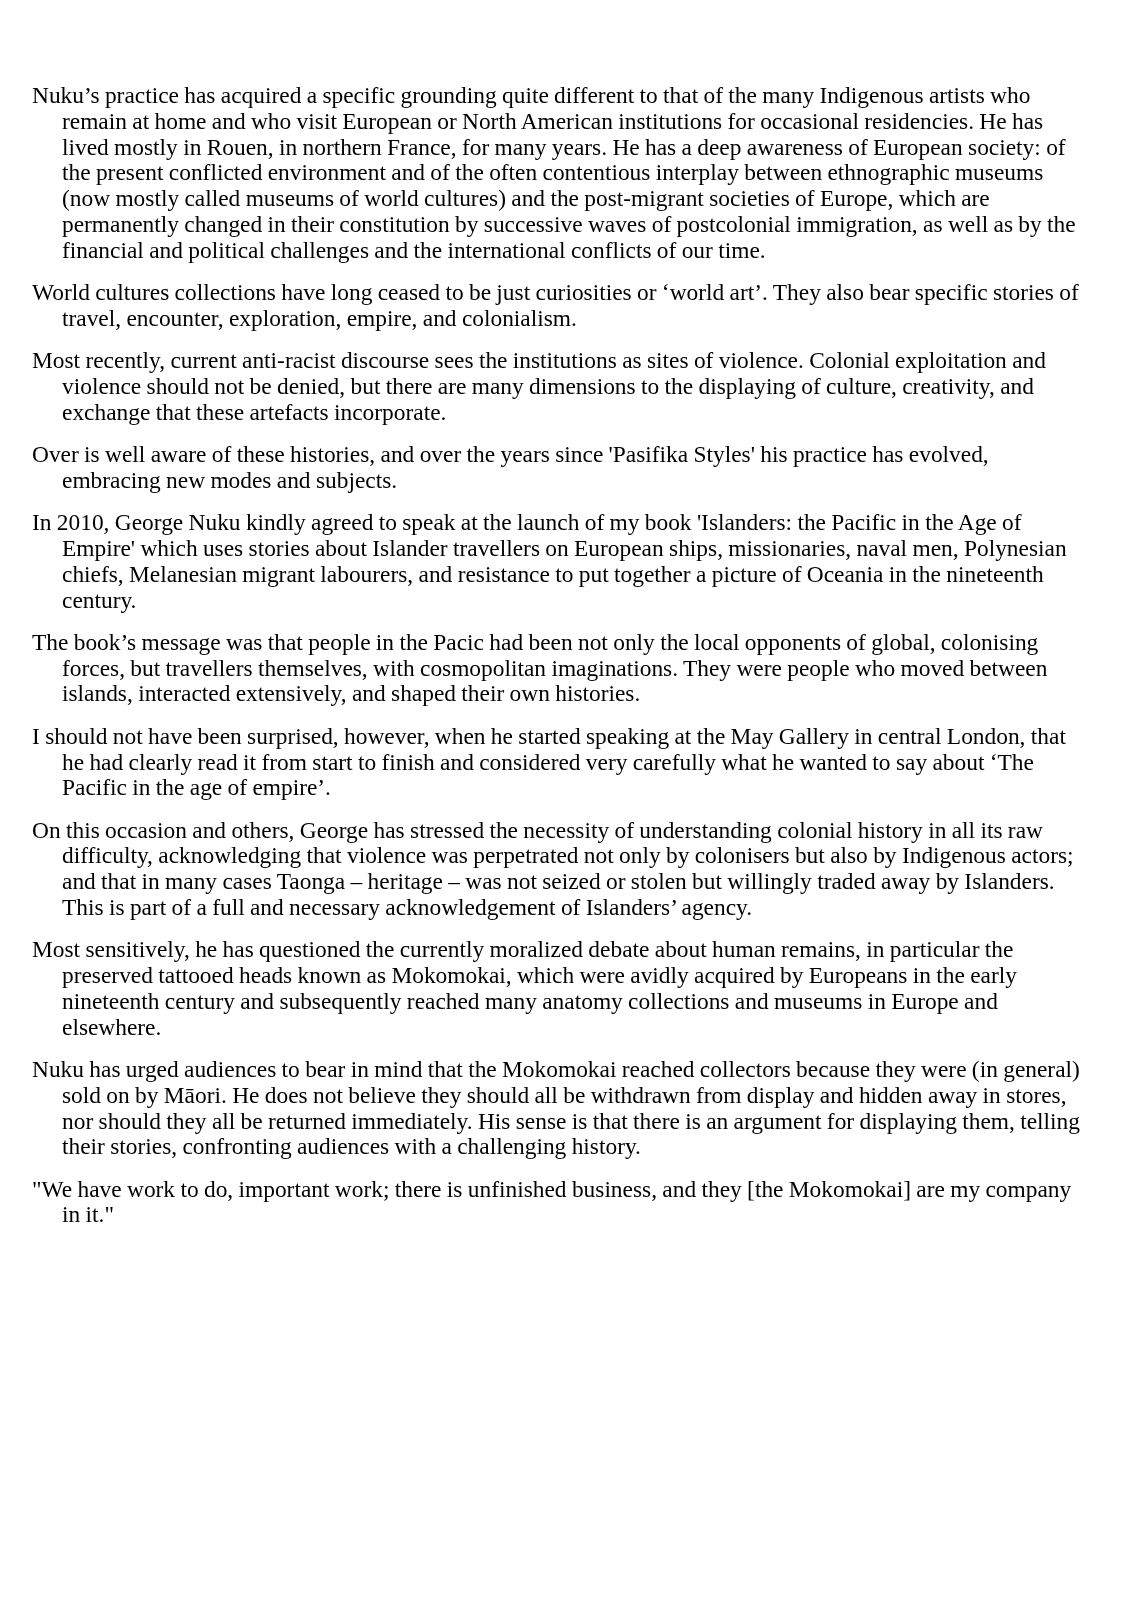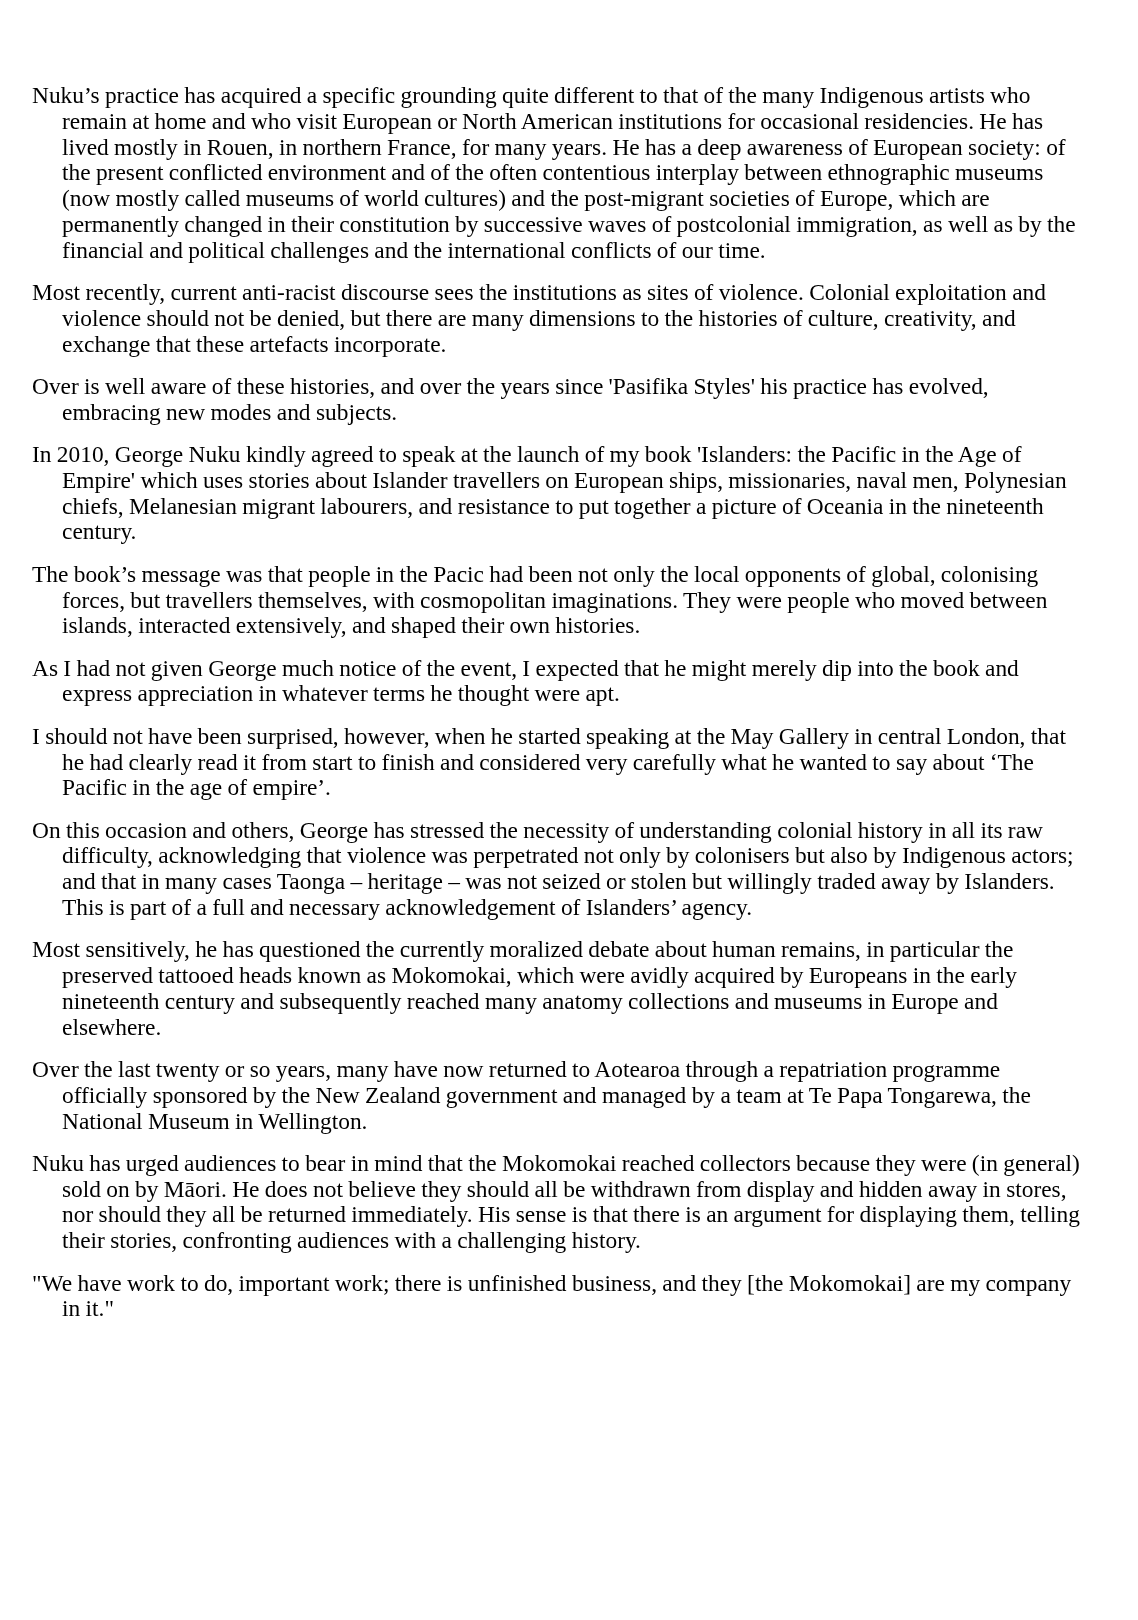--- a/index.html
+++ b/index.html
@@ -28,24 +28,23 @@
     padding-left: 30px;   
     text-indent: -30px;   
     word-spacing: -0.5px;
   }
 </style>
 </head>
 <body>
 
 <main class="page">
   <p class="para">Nuku’s practice has acquired a specific grounding quite different to that of the many Indigenous artists who remain at home and who visit European or North American institutions for occasional residencies. He has lived mostly in Rouen, in northern France, for many years. He has a deep awareness of European society: of the present conflicted environment and of the often contentious interplay between ethnographic museums (now mostly called museums of world cultures) and the post-migrant societies of Europe, which are permanently changed in their constitution by successive waves of postcolonial immigration, as well as by the financial and political challenges and the international conflicts of our time.</p>
-  <p class="para">Most recently, current anti-racist discourse sees the institutions as sites of violence. Colonial exploitation and violence should not be denied, but there are many dimensions to the histories of culture, creativity, and exchange that these artefacts incorporate.</p>
+  <p class="para">World cultures collections have long ceased to be just curiosities or ‘world art’. They also bear specific stories of travel, encounter, exploration, empire, and colonialism.</p>
+  <p class="para">Most recently, current anti-racist discourse sees the institutions as sites of violence. Colonial exploitation and violence should not be denied, but there are many dimensions to the displaying of culture, creativity, and exchange that these artefacts incorporate.</p>
   <p class="para">Over is well aware of these histories, and over the years since 'Pasifika Styles' his practice has evolved, embracing new modes and subjects.</p>
   <p class="para">In 2010, George Nuku kindly agreed to speak at the launch of my book 'Islanders: the Pacific in the Age of Empire' which uses stories about Islander travellers on European ships, missionaries, naval men, Polynesian chiefs, Melanesian migrant labourers, and resistance to put together a picture of Oceania in the nineteenth century.</p>
   <p class="para">The book’s message was that people in the Pacic had been not only the local opponents of global, colonising forces, but travellers themselves, with cosmopolitan imaginations. They were people who moved between islands, interacted extensively, and shaped their own histories.</p>
-  <p class="para">As I had not given George much notice of the event, I expected that he might merely dip into the book and express appreciation in whatever terms he thought were apt.</p>
   <p class="para">I should not have been surprised, however, when he started speaking at the May Gallery in central London, that he had clearly read it from start to finish and considered very carefully what he wanted to say about ‘The Pacific in the age of empire’.</p>
   <p class="para">On this occasion and others, George has stressed the necessity of understanding colonial history in all its raw difficulty, acknowledging that violence was perpetrated not only by colonisers but also by Indigenous actors; and that in many cases Taonga – heritage – was not seized or stolen but willingly traded away by Islanders. This is part of a full and necessary acknowledgement of Islanders’ agency.</p>
   <p class="para">Most sensitively, he has questioned the currently moralized debate about human remains, in particular the preserved tattooed heads known as Mokomokai, which were avidly acquired by Europeans in the early nineteenth century and subsequently reached many anatomy collections and museums in Europe and elsewhere.</p>
-  <p class="para">Over the last twenty or so years, many have now returned to Aotearoa through a repatriation programme officially sponsored by the New Zealand government and managed by a team at Te Papa Tongarewa, the National Museum in Wellington.</p>
   <p class="para">Nuku has urged audiences to bear in mind that the Mokomokai reached collectors because they were (in general) sold on by Māori. He does not believe they should all be withdrawn from display and hidden away in stores, nor should they all be returned immediately. His sense is that there is an argument for displaying them, telling their stories, confronting audiences with a challenging history.</p>
   <p class="para">"We have work to do, important work; there is unfinished business, and they [the Mokomokai] are my company in it."</p>
 </main>
 
 </body></html>

